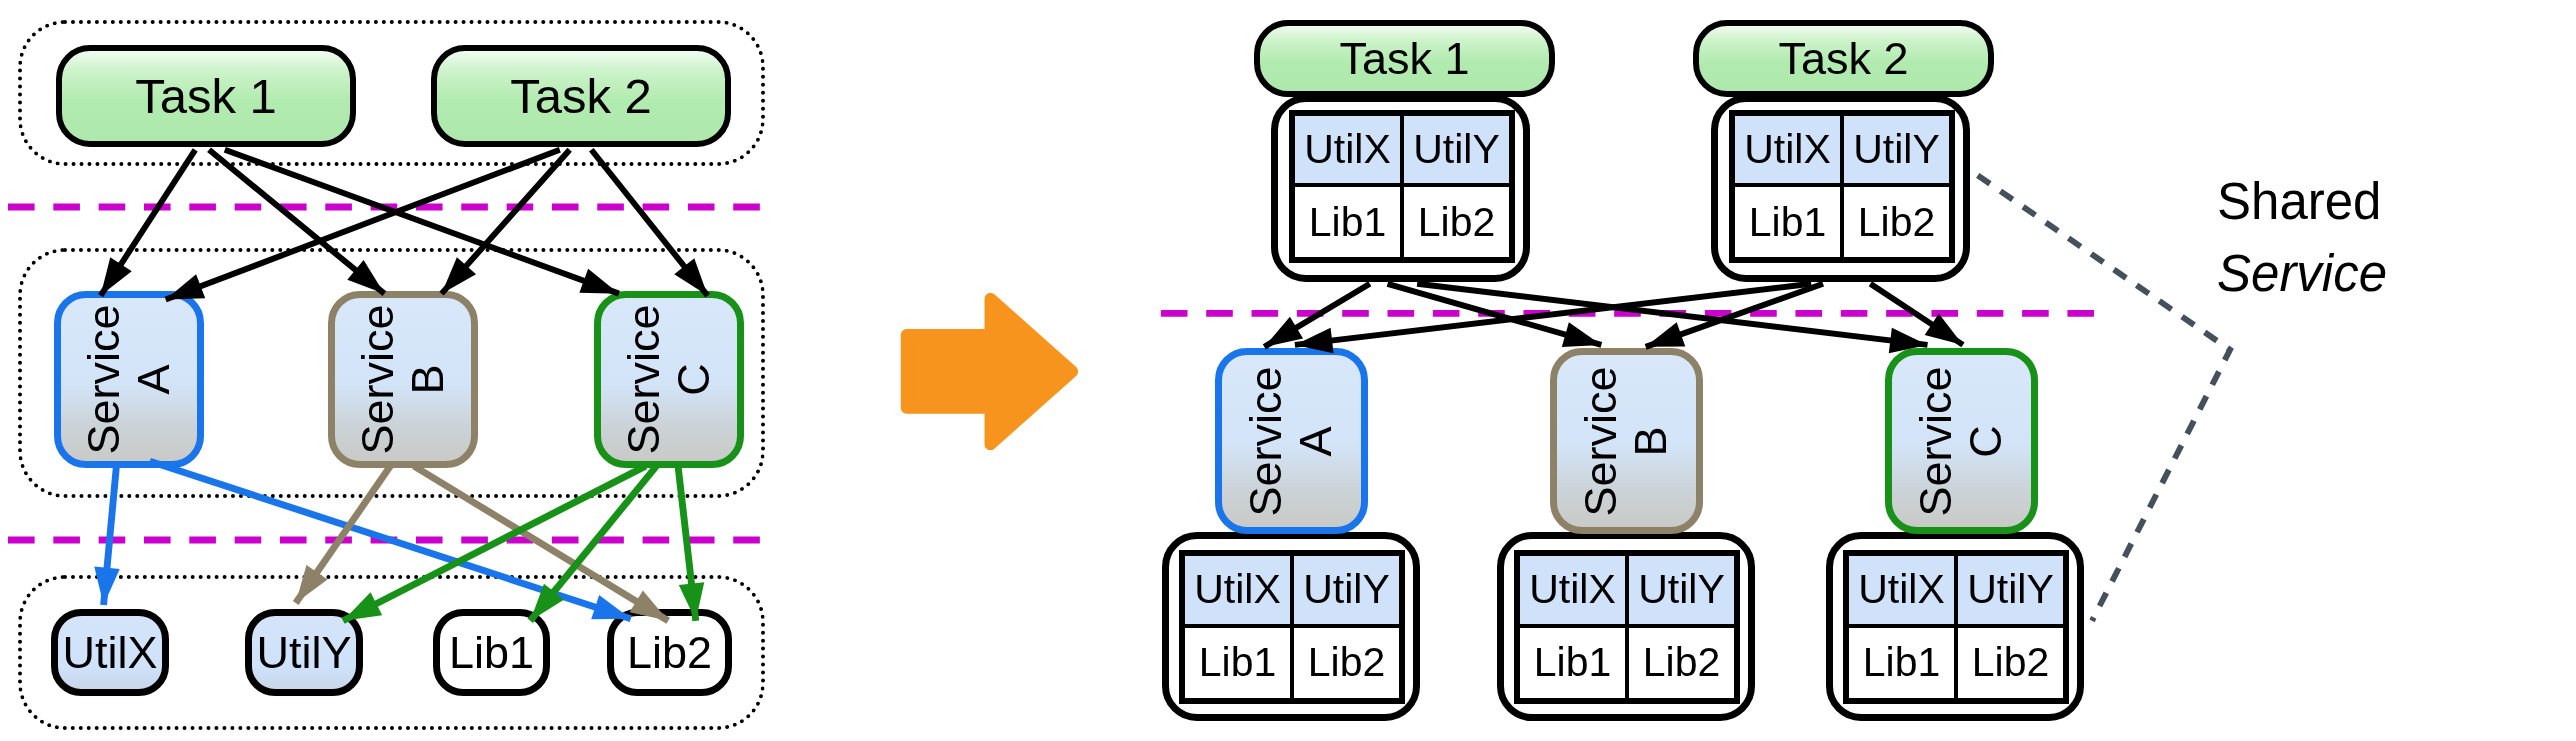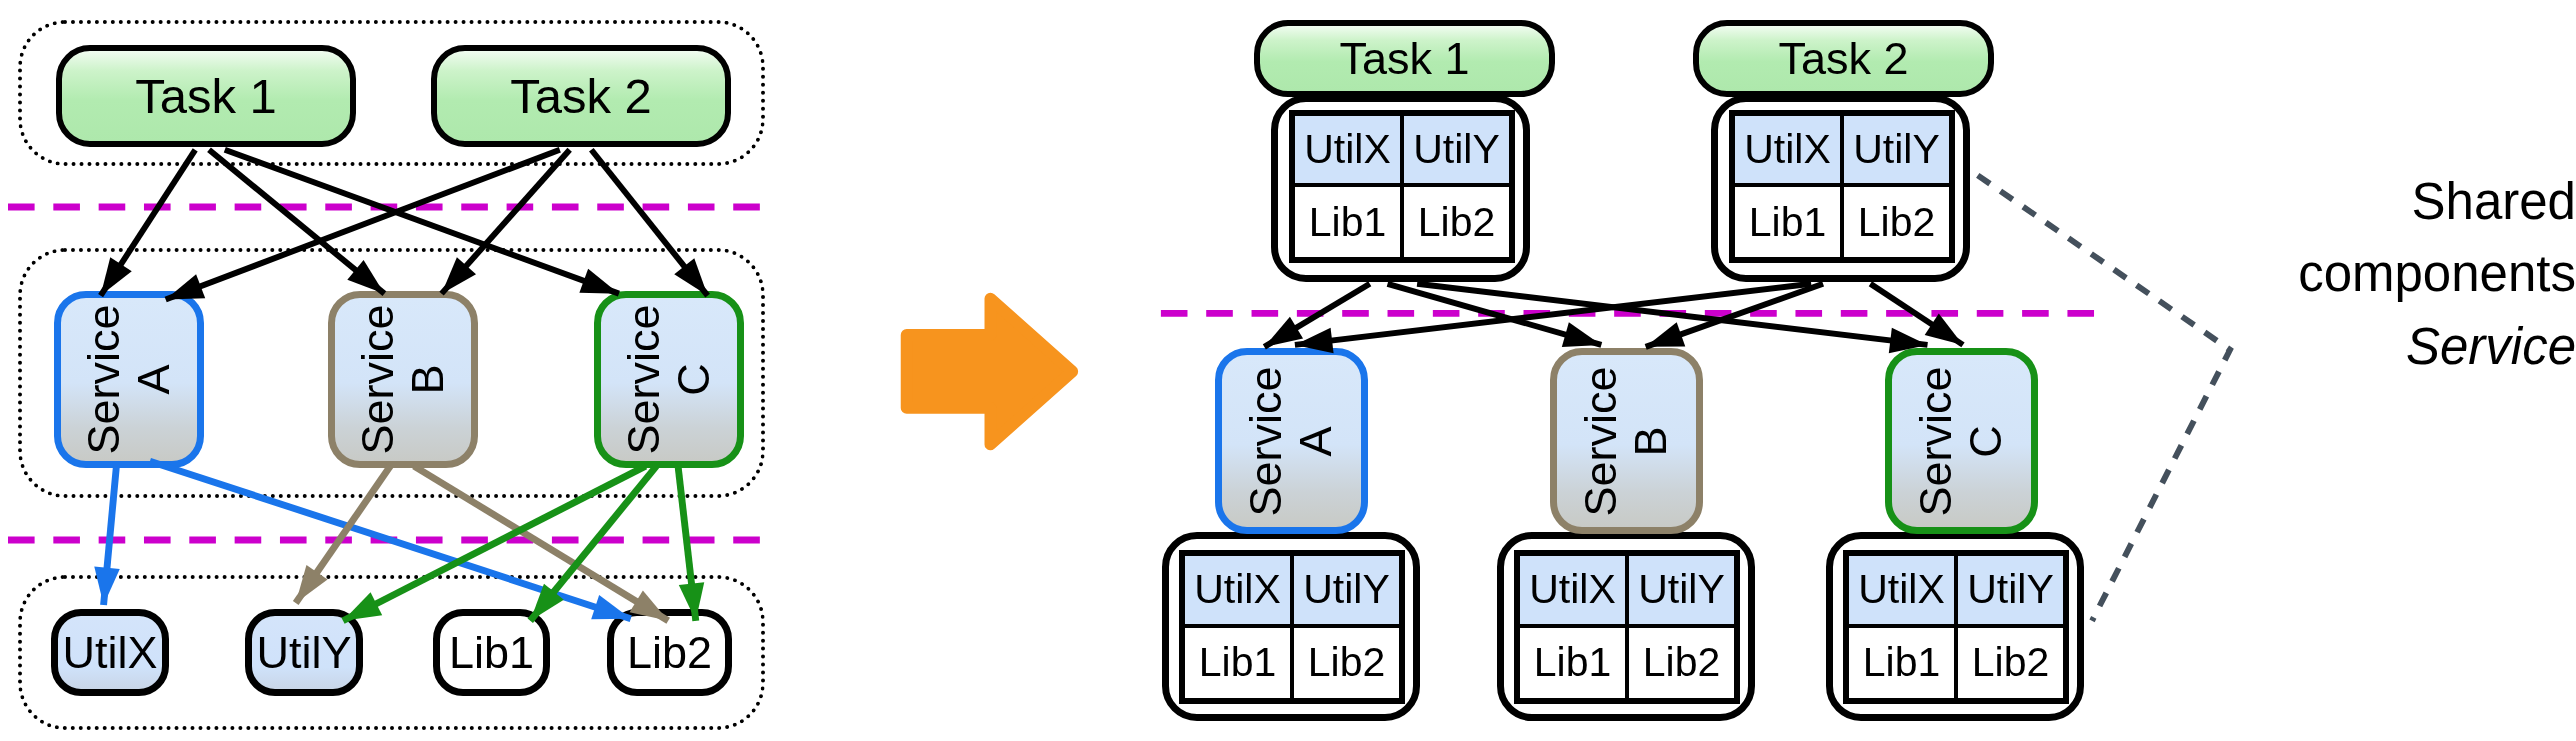--- a/index.html
+++ b/index.html
@@ -37,21 +37,21 @@
   .sidecar-container{background:#fff;border:7px solid #000;border-radius:35px;z-index:2;}
 
   
   .stable{display:grid;grid-template-columns:50% 50%;grid-template-rows:49% 51%;
           border:4px solid #000;background:#fff;z-index:4;}
   .stable>div{border:2px solid #000;display:flex;align-items:center;justify-content:center;
               font-size:41px;overflow:hidden;}
   .stable>div.shared{background:#cfe2fa;}
 
   
-  .annotation{z-index:3;text-align:right;font-size:51px;line-height:1.42;}
+  .annotation{z-index:3;text-align:left;font-size:51px;line-height:1.42;}
   .annotation .it{font-style:italic;}
 
   svg.overlay{position:absolute;left:0;top:0;z-index:5;pointer-events:none;}
 </style>
 </head>
 <body>
 
 <div class="abs dotted-box" style="left:18px;top:20px;width:747px;height:146px;"></div>
 <div class="abs dotted-box" style="left:18px;top:248px;width:747px;height:250px;"></div>
 <div class="abs dotted-box" style="left:18px;top:575px;width:747px;height:155px;"></div>
@@ -155,21 +155,20 @@
 </div>
 <div class="abs stable" style="left:1843px;top:550px;width:226px;height:154px;">
   <div class="shared">UtilX</div>
   <div class="shared">UtilY</div>
   <div>Lib1</div>
   <div>Lib2</div>
 </div>
 
 <div class="abs annotation" style="left:2217px;top:166px;width:359px;">
   <div>Shared</div>
-  <div>components</div>
   <div class="it">Service</div>
 </div>
 
 <svg class="overlay" width="2576" height="741" viewBox="0 0 2614 752">
 
   <line x1="8" y1="210" x2="790" y2="210" stroke-width="7" stroke-dasharray="27 19" stroke="#cc00cc"></line>
   <line x1="8" y1="548" x2="790" y2="548" stroke-width="7" stroke-dasharray="27 19" stroke="#cc00cc"></line>
   <line x1="1178" y1="318" x2="2128" y2="318" stroke-width="7" stroke-dasharray="27 19" stroke="#cc00cc"></line>
 
   <polygon points="920,340 1005,340 1005,303 1088,377 1005,451 1005,414 920,414" stroke-width="12" stroke-linejoin="round" fill="#f7941e"></polygon>

